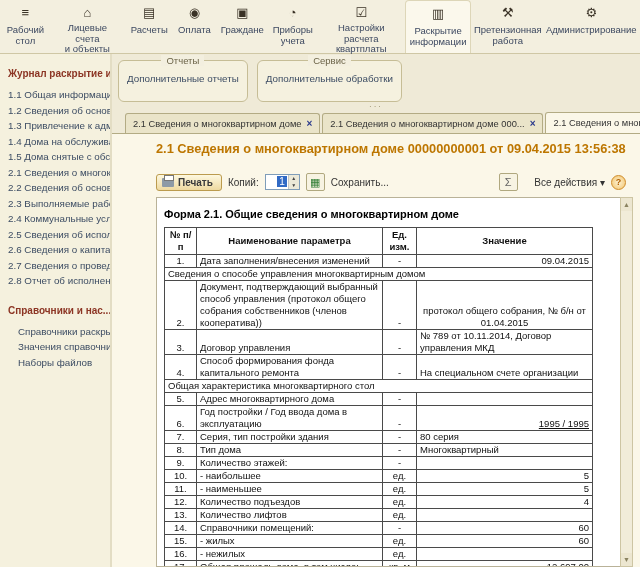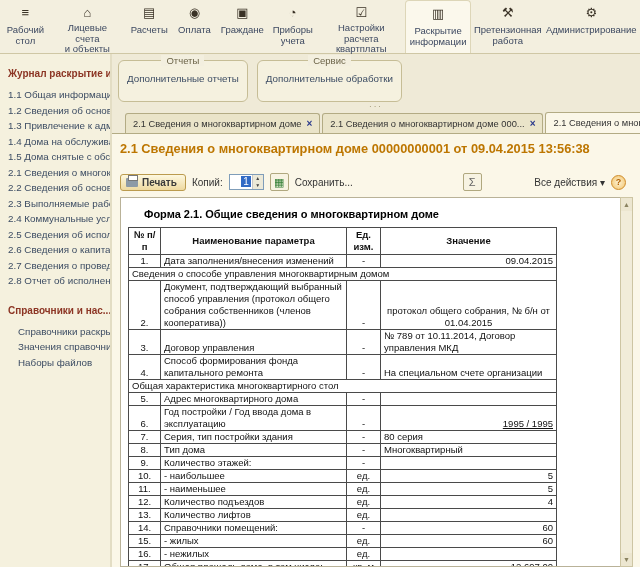--- a/index.html
+++ b/index.html
@@ -43,21 +43,21 @@
   .tab { display:flex; align-items:center; gap:5px; height:20px; padding:0 7px; margin-right:2px;
     border:1px solid #b3ab84; border-bottom:none; border-radius:3px 3px 0 0; background:#eae4c9;
     font-size:9.3px; color:#333; cursor:pointer; white-space:nowrap; }
   .tab.active { background:#fbf7e8; height:21px; position:relative; z-index:2; }
   .tab-close { color:#2b3a8c; font-size:10px; font-weight:bold; cursor:pointer; }
   .tab-overflow { position:absolute; right:5px; top:2px; width:15px; height:15px; border-radius:50%;
     border:1px solid #c9c099; background:#f2edd8; color:#8a8highlight260; color:#8a8260; font-size:8px;
     display:flex; align-items:center; justify-content:center; cursor:pointer; }
 
   
-  .doc-pane { flex:1; background:#fbf7e8; border-top:1px solid #b3ab84; display:flex; flex-direction:column; overflow:hidden; }
+  .doc-pane { flex:1; background:#fbf7e8; border-top:1px solid #b3ab84; display:flex; flex-direction:column; overflow:hidden;padding-left:36px; }
   .doc-title { font-size:12.8px; font-weight:bold; color:#bd7600; padding:7px 8px 5px; white-space:nowrap; }
 
   .toolbar { height:26px; display:flex; align-items:center; padding:0 14px 4px 8px; gap:6px;margin-top:10px; }
   .btn-print { display:flex; align-items:center; gap:4px; border:1px solid #bb9b4e; border-radius:3px;
     background:linear-gradient(#fdf8e0,#eed9a0); padding:2px 8px 2px 5px; font-size:10px; font-weight:bold; color:#3a3a3a; cursor:pointer; }
   .printer-ico { width:12px; height:9px; background:#8d9aa6; border-radius:1px; position:relative; }
   .printer-ico:before { content:""; position:absolute; left:2px; top:-3px; width:8px; height:4px; background:#fff; border:1px solid #777; }
   .lbl { font-size:10px; color:#333; }
   .spin { display:flex; border:1px solid #7f9db9; background:#fff; height:16px; }
   .spin-val { width:22px; text-align:right; font-size:10px; line-height:14px; padding-right:1px; }
@@ -68,21 +68,21 @@
     display:flex; align-items:center; justify-content:center; cursor:pointer; }
   .grid-glyph { color:#2f7d33; font-size:11px; line-height:11px; }
   .btn-sum { margin-left:104px; color:#666; font-size:11px; }
   .actions { margin-left:auto; font-size:10px; color:#333; cursor:pointer; white-space:nowrap; }
   .help-btn { width:15px; height:15px; border-radius:50%; border:1px solid #cf8c2a;
     background:radial-gradient(#fdf2d4,#f2c36a); color:#b05f00; font-size:9px; font-weight:bold;
     display:flex; align-items:center; justify-content:center; cursor:pointer; }
 
   .report-wrap { flex:1; display:flex; margin:0 7px 0 8px; overflow:hidden; }
   .report { flex:1; background:#fff; border:1px solid #b9b298; border-right:none; overflow:hidden; padding:6px 0 0 7px; }
-  .form-title { font-size:11px; font-weight:bold; color:#000; margin:4px 16px 7px; }
+  .form-title { font-size:11px; font-weight:bold; color:#000; margin:4px 0 7px; }
 
   table.rep { border-collapse:collapse; table-layout:fixed; }
   .rep col.c-num { width:32px; } .rep col.c-name { width:186px; }
   .rep col.c-unit { width:34px; } .rep col.c-val { width:176px; }
   .rep td, .rep th { border:1px solid #4a4a4a; font-size:9.5px; line-height:12px; padding:0 3px;
     overflow:hidden; color:#111; }
   .rep th { font-weight:bold; text-align:center; vertical-align:middle; padding:1px 2px; }
   .rep td.num { text-align:center; vertical-align:bottom; }
   .rep td.name { text-align:left; vertical-align:bottom; }
   .rep td.unit { text-align:center; vertical-align:bottom; }

